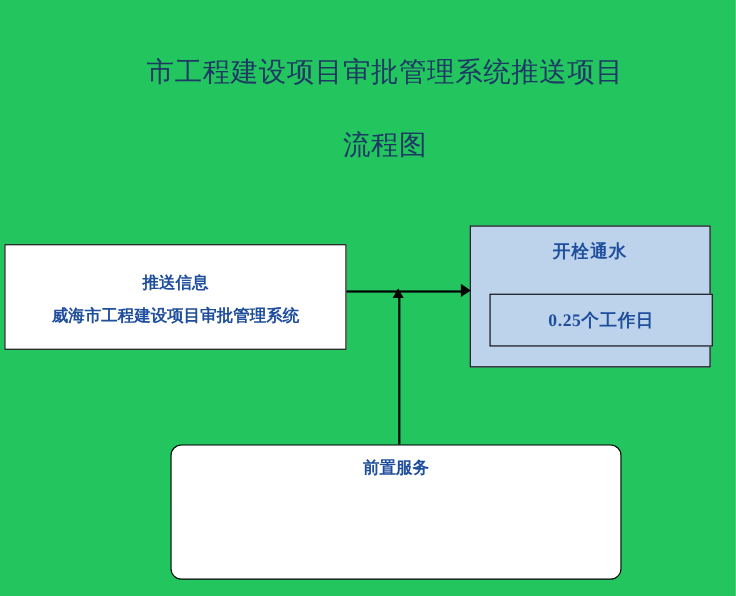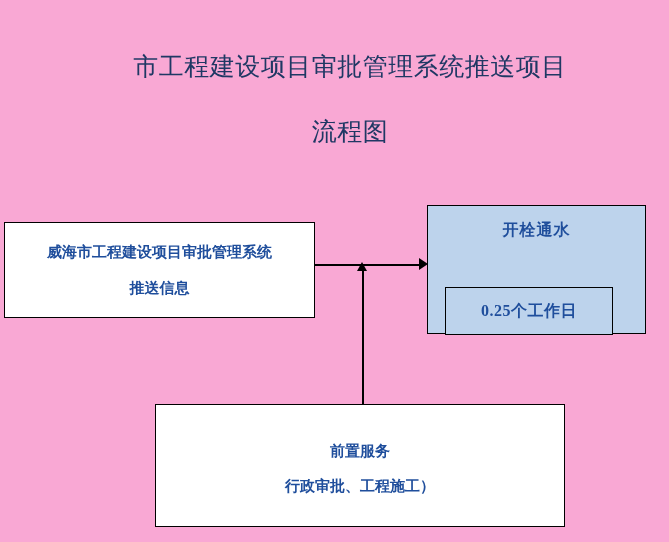--- a/index.html
+++ b/index.html
@@ -7,21 +7,21 @@
     padding: 0;
     background: #ffffff;
   }
   body {
     font-family: "Liberation Serif", "DejaVu Serif", serif;
   }
   #canvas {
     position: relative;
     width: 669px;
     height: 542px;
-    background: #f9a8d4;
+    background: #22c55e;
     overflow: hidden;
   }
 
   
   .title-block {
     position: absolute;
     left: 60px;
     top: 44px;
     width: 580px;
     text-align: center;
@@ -80,44 +80,44 @@
     line-height: 24px;
     color: #1F4E9C;
     font-weight: bold;
     letter-spacing: 1px;
   }
   #box-process .inner-box {
     box-sizing: border-box;
     position: absolute;
     left: 17px;
     top: 61px;
-    width: 168px;
+    width: 203px;
     height: 48px;
     border: 1.6px solid #000000;
     background: #BDD3EC;
     display: flex;
     align-items: center;
     justify-content: center;
     color: #1F4E9C;
     font-size: 16px;
     font-weight: bold;
     letter-spacing: 0.5px;
-    margin-top: 20px;
   }
 
   
   #box-pre {
     left: 155px;
     top: 404px;
     width: 410px;
     height: 123px;
     font-size: 15px;
     line-height: 30px;
-    justify-content: center;
+    justify-content: space-between;
     padding-top: 6px;
+    border-radius: 10px;
   }
   #box-pre .ln { display: block; white-space: nowrap; }
   #box-pre .ln2, #box-pre .ln3 { margin-top: 5px; }
 
   
   .conn {
     position: absolute;
   }
   
   #conn-h {
@@ -158,34 +158,33 @@
 <body>
 
 <div id="canvas">
 
   <div class="title-block">
     <div>市工程建设项目审批管理系统推送项目</div>
     <div class="title-line-2">流程图</div>
   </div>
 
   <div class="flow-box" id="box-source">
+    <span class="ln ln2">推送信息</span>
     <span class="ln ln1">威海市工程建设项目审批管理系统</span>
-    <span class="ln ln2">推送信息</span>
   </div>
 
   <div class="flow-box" id="box-process">
     <div class="proc-title">开栓通水</div>
     <div class="inner-box">
       <span>0.25个工作日</span>
     </div>
   </div>
 
   <div class="flow-box" id="box-pre">
     <span class="ln ln1">前置服务</span>
-    <span class="ln ln3">行政审批、工程施工）</span>
   </div>
 
   <div class="conn" id="conn-h"></div>
   <div class="conn" id="conn-h-head"></div>
 
   <div class="conn" id="conn-v"></div>
   <div class="conn" id="conn-v-head"></div>
 
 </div>
 

